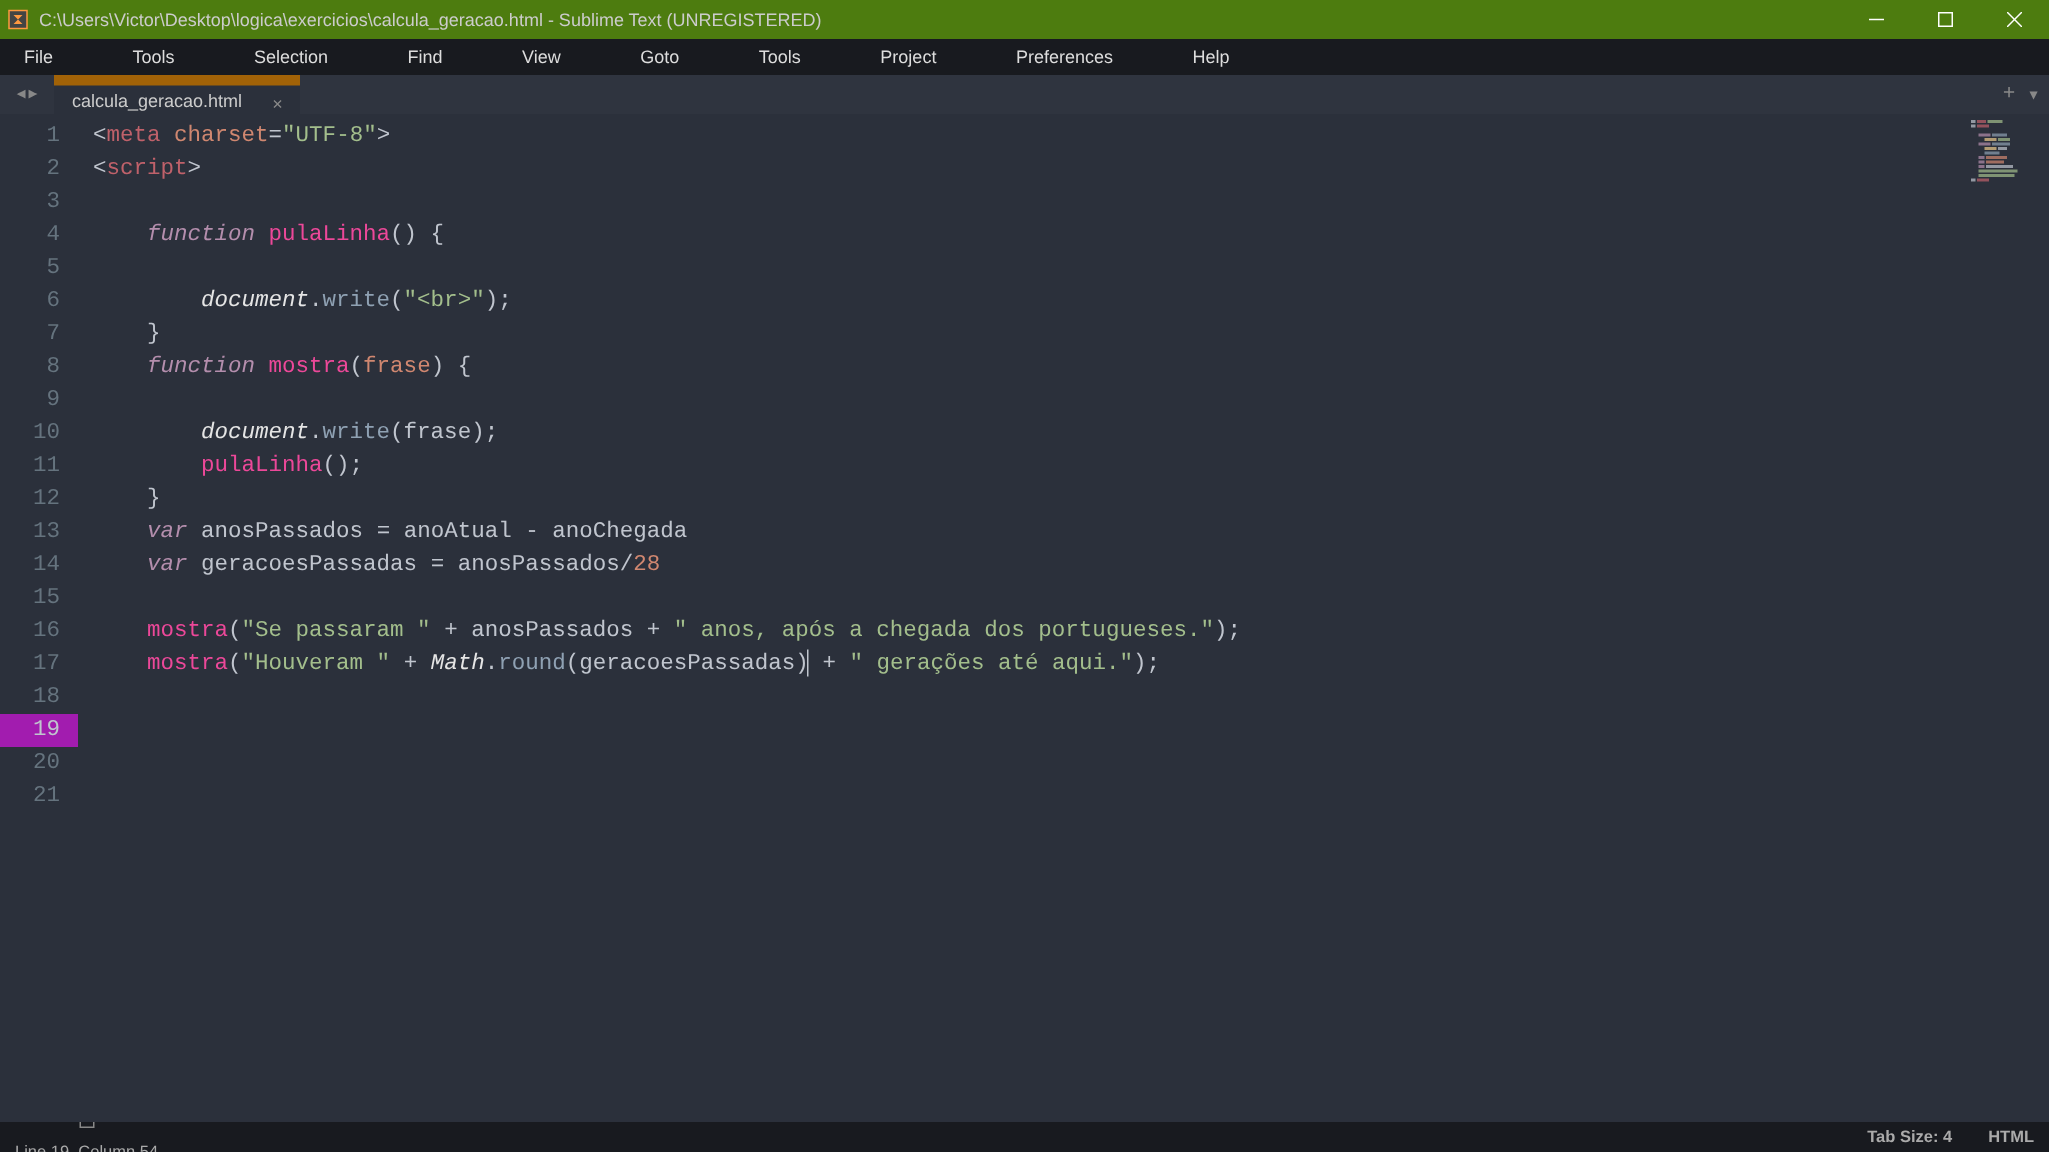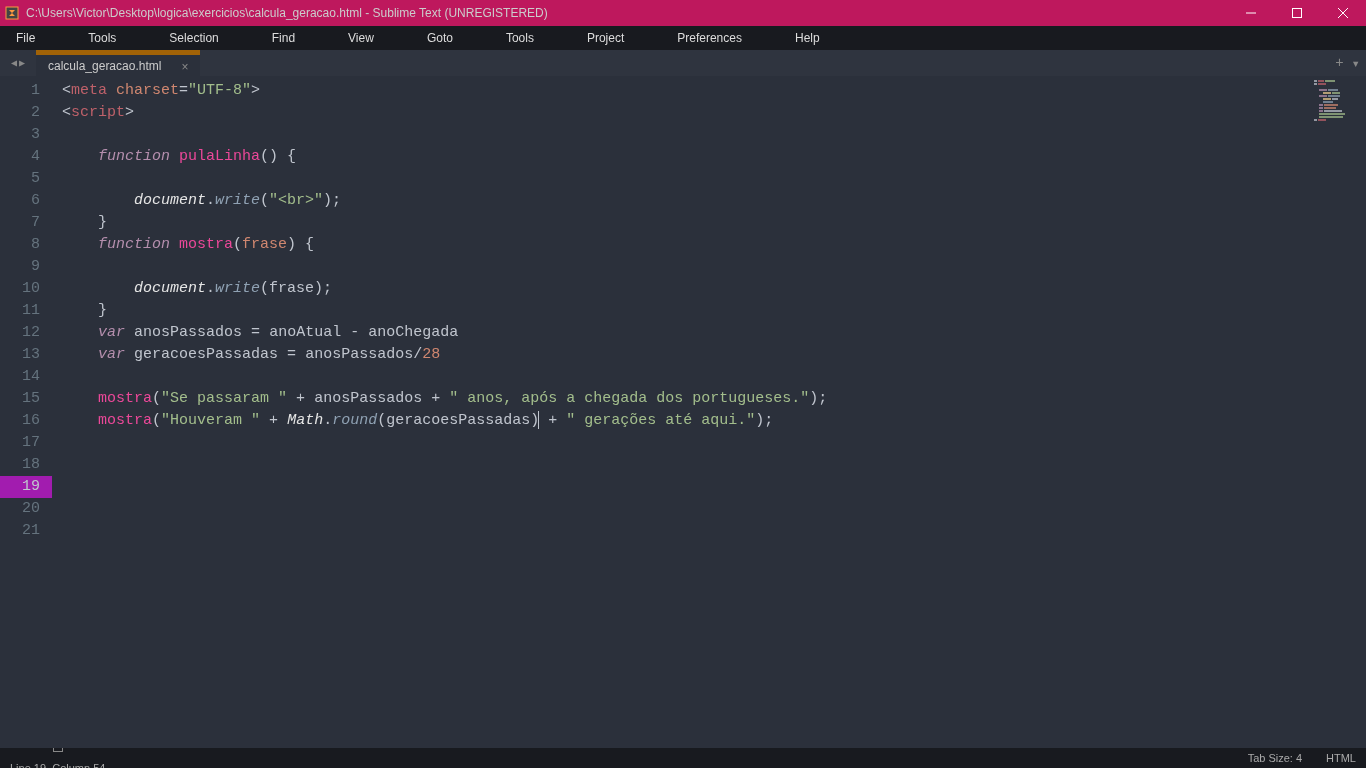--- a/index.html
+++ b/index.html
@@ -8,21 +8,21 @@
   background: #2b303b;
   color: #c0c5ce;
   width: 1366px;
   height: 768px;
   overflow: hidden;
   position: relative;
   user-select: none;
 }
 .titlebar {
   height: 26px;
-  background: #be185d;
+  background: #4d7c0f;
   display: flex;
   align-items: center;
   padding-left: 4px;
   color: #cccccc;
   font-family: "Segoe UI", Tahoma, sans-serif;
   font-size: 12px;
 }
 .titlebar .icon {
   width: 16px;
   height: 16px;
@@ -74,21 +74,21 @@
 .tab {
   height: 26px;
   background: #2b303b;
   display: flex;
   align-items: center;
   padding: 0 28px 0 12px;
   position: relative;
   font-family: "Segoe UI", Tahoma, sans-serif;
   font-size: 12px;
   color: #cccccc;
-  border-top: 5px solid #a16207;
+  border-top: 7px solid #a16207;
   min-width: 164px;
 }
 .tab .tab-close {
   position: absolute;
   right: 8px;
   top: 5px;
   color: #888;
   font-size: 12px;
   width: 14px;
   height: 14px;
@@ -154,21 +154,21 @@
 .mm { height: 2px; }
 
 .punct { color: #c0c5ce; }
 .tag   { color: #bf616a; }
 .attr  { color: #d08770; }
 .str   { color: #a3be8c; }
 .kw    { color: #b48ead; font-style: italic; }
 .fn    { color: #ec4899; }
 .param { color: #d08770; }
 .obj   { color: #e5e5e5; font-style: italic; }
-.method{ color: #8fa1b3; font-style: italic; }
+.method{ color: #8fa1b3; }
 .num   { color: #d08770; }
 .op    { color: #c0c5ce; }
 .var   { color: #c0c5ce; }
 .cursor-caret {
   display: inline-block;
   border-right: 1px solid #c0c5ce;
   margin-left: -1px;
   height: 18px;
   vertical-align: middle;
 }
@@ -177,21 +177,21 @@
   background: #181a1f;
   display: flex;
   align-items: center;
   color: #aaaaaa;
   font-family: "Segoe UI", Tahoma, sans-serif;
   font-size: 11px;
   padding: 0 10px;
   justify-content: space-between;
 }
 .statusbar .left { display: flex; align-items: center; gap: 10px; flex-direction: column; }
-.statusbar .right { display: flex; align-items: center; gap: 24px; }
+.statusbar .right { display: flex; align-items: center; gap: 24px; font-weight: bold; }
 .square-icon { width: 10px; height: 10px; border: 1px solid #888; display: inline-block; }
 </style>
 </head>
 <body>
 
 <div class="titlebar">
   <span class="icon">
     <svg width="14" height="14" viewBox="0 0 14 14">
         <rect x="1" y="1" width="12" height="12" fill="#444" stroke="#ff9940" stroke-width="1"></rect>
         <path d="M4 4 L10 4 L7 7 L10 10 L4 10 L7 7 Z" fill="#ff9940"></path>
@@ -274,20 +274,21 @@
     <div class="code-line"><span class="punct">&lt;</span><span class="tag">meta</span><span class="punct"> </span><span class="attr">charset</span><span class="punct">=</span><span class="str">"UTF-8"</span><span class="punct">&gt;</span></div>
     <div class="code-line"><span class="punct">&lt;</span><span class="tag">script</span><span class="punct">&gt;</span></div>
     <div class="code-line"></div>
     <div class="code-line">    <span class="kw">function</span> <span class="fn">pulaLinha</span><span class="punct">() </span><span class="punct">{</span></div>
     <div class="code-line"></div>
     <div class="code-line">        <span class="obj">document</span><span class="punct">.</span><span class="method">write</span><span class="punct">(</span><span class="str">"&lt;br&gt;"</span><span class="punct">);</span></div>
     <div class="code-line">    <span class="punct">}</span></div>
     <div class="code-line">    <span class="kw">function</span> <span class="fn">mostra</span><span class="punct">(</span><span class="param">frase</span><span class="punct">) </span><span class="punct">{</span></div>
     <div class="code-line"></div>
     <div class="code-line">        <span class="obj">document</span><span class="punct">.</span><span class="method">write</span><span class="punct">(</span><span class="var">frase</span><span class="punct">);</span></div>
+    <div class="code-line">        <span class="fn">pulaLinha</span><span class="punct">();</span></div>
     <div class="code-line">    <span class="punct">}</span></div>
     <div class="code-line">    <span class="kw">var</span> <span class="var">anosPassados</span> <span class="op">=</span> <span class="var">anoAtual</span> <span class="op">-</span> <span class="var">anoChegada</span></div>
     <div class="code-line">    <span class="kw">var</span> <span class="var">geracoesPassadas</span> <span class="op">=</span> <span class="var">anosPassados</span><span class="op">/</span><span class="num">28</span></div>
     <div class="code-line"></div>
     <div class="code-line">    <span class="fn">mostra</span><span class="punct">(</span><span class="str">"Se passaram "</span> <span class="op">+</span> <span class="var">anosPassados</span> <span class="op">+</span> <span class="str">" anos, após a chegada dos portugueses."</span><span class="punct">);</span></div>
     <div class="code-line active-line">    <span class="fn">mostra</span><span class="punct">(</span><span class="str">"Houveram "</span> <span class="op">+</span> <span class="obj">Math</span><span class="punct">.</span><span class="method">round</span><span class="punct">(</span><span class="var">geracoesPassadas</span><span class="punct">)</span><span class="cursor-caret"></span> <span class="op">+</span> <span class="str">" gerações até aqui."</span><span class="punct">);</span></div>
     <div class="code-line"></div>
 
     <div class="minimap">
       <div class="minimap-line">

